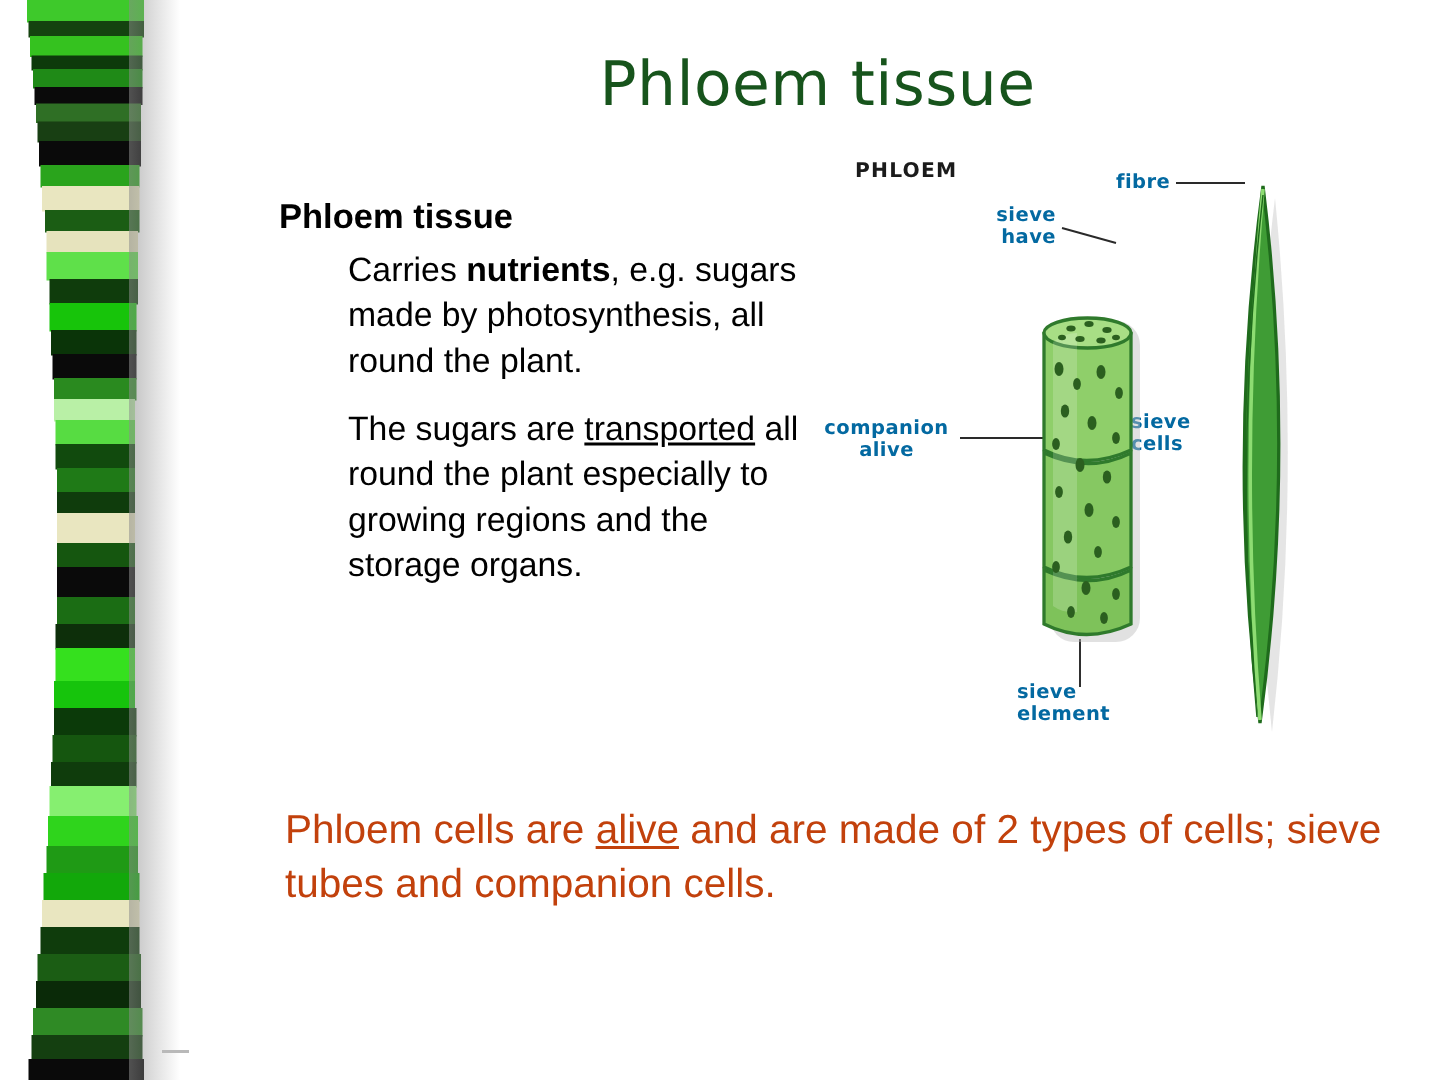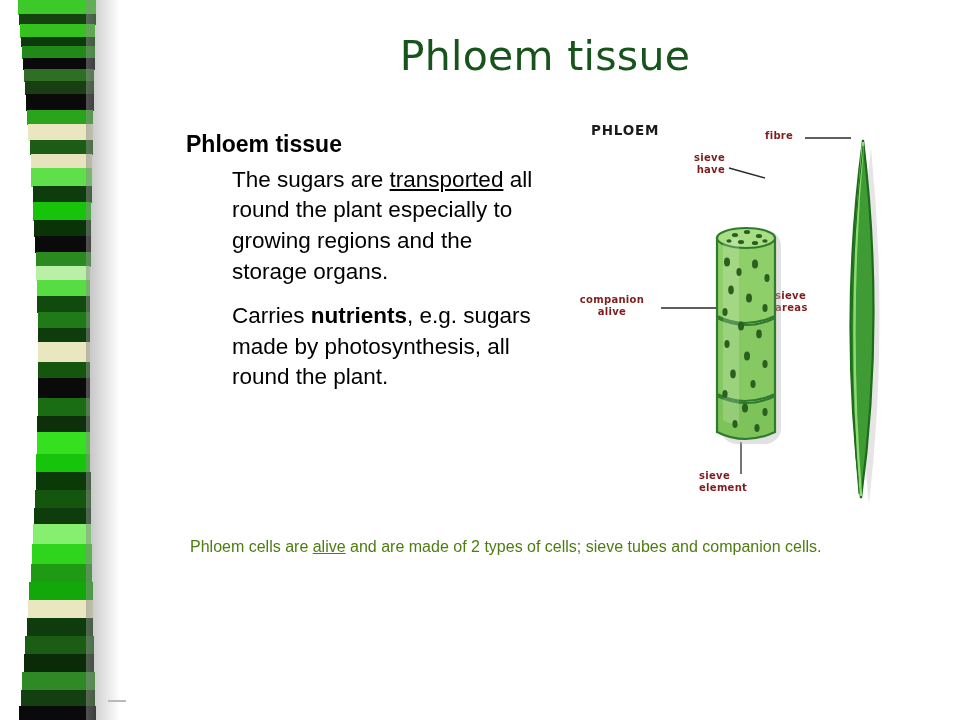--- a/index.html
+++ b/index.html
@@ -75,61 +75,60 @@
     color: #000000;
     margin-bottom: 14px;
   }
   .para b { font-weight: bold; }
   .u { text-decoration: underline; }
 
   
   #diagram {
     position: absolute;
     left: 548px;
-    top: 112px;
+    top: 96px;
     width: 392px;
     height: 420px;
-    margin-left: 21px;
   }
   #diagram-label-phloem {
     position: absolute;
     left: 22px;
     top: 10px;
     font-size: 13.5px;
     font-weight: bold;
     letter-spacing: 0.8px;
     font-family: "DejaVu Sans", sans-serif;
     color: #1b1b1b;
   }
   .dlabel {
     position: absolute;
-    font-size: 10px;
+    font-size: 13px;
     font-weight: bold;
     font-family: "DejaVu Sans", sans-serif;
-    color: #7f1d1d;
+    color: #0369a1;
     line-height: 1.18;
     letter-spacing: .3px;
   }
   #lbl-fibre      { left: 196px; top: 18px; }
   #lbl-sieveplate { left: 82px;  top: 40px; text-align: right; width: 74px;}
   #lbl-companion  { left: 0px;   top: 182px; width: 86px; text-align: center;}
   #lbl-sieveareas { left: 206px; top: 178px; }
   #lbl-sieveelem  { left: 130px; top: 358px; }
 
   
   #bottom-text {
     position: absolute;
     left: 190px;
     top: 536px;
     width: 736px;
   }
   .bpara {
-    font-size: 16px;
+    font-size: 27px;
     line-height: 1.33;
-    color: #4d7c0f;
+    color: #c2410c;
     margin-bottom: 22px;
   }
   
   #bottom-left-edge {
     position: absolute;
     left: 108px;
     top: 700px;
     width: 18px;
     height: 2px;
     background: #b9b9b9;
@@ -189,25 +188,25 @@
   <div id="sidebar-shadow"></div>
 </div>
 <div id="bottom-left-edge"></div>
 
 <div id="page-title">Phloem tissue</div>
 
 <div id="body-text">
   <div id="heading-phloem">Phloem tissue</div>
 
   <div class="para">
+    <span>Carries </span><b>nutrients</b><span>, e.g. sugars made by photosynthesis, all round the plant.</span>
+  </div>
+
+  <div class="para">
     <span>The sugars are </span><span class="u">transported</span><span> all round the plant especially to growing regions and the storage organs.</span>
-  </div>
-
-  <div class="para">
-    <span>Carries </span><b>nutrients</b><span>, e.g. sugars made by photosynthesis, all round the plant.</span>
   </div>
 </div>
 
 <div id="diagram">
 
   <div id="diagram-label-phloem">PHLOEM</div>
 
   <div class="dlabel" id="lbl-fibre">fibre</div>
 
   <div class="dlabel" id="lbl-sieveplate">
@@ -215,21 +214,21 @@
     <span>have</span>
   </div>
 
   <div class="dlabel" id="lbl-companion">
     <span>companion</span><br>
     <span>alive</span>
   </div>
 
   <div class="dlabel" id="lbl-sieveareas">
     <span>sieve</span><br>
-    <span>areas</span>
+    <span>cells</span>
   </div>
 
   <div class="dlabel" id="lbl-sieveelem">
     <span>sieve</span><br>
     <span>element</span>
   </div>
 
   <svg width="392" height="420" viewBox="0 0 392 420" style="position:absolute;left:0;top:0;">
 
     <g stroke="#2a2a2a" stroke-width="1.3" fill="none">

